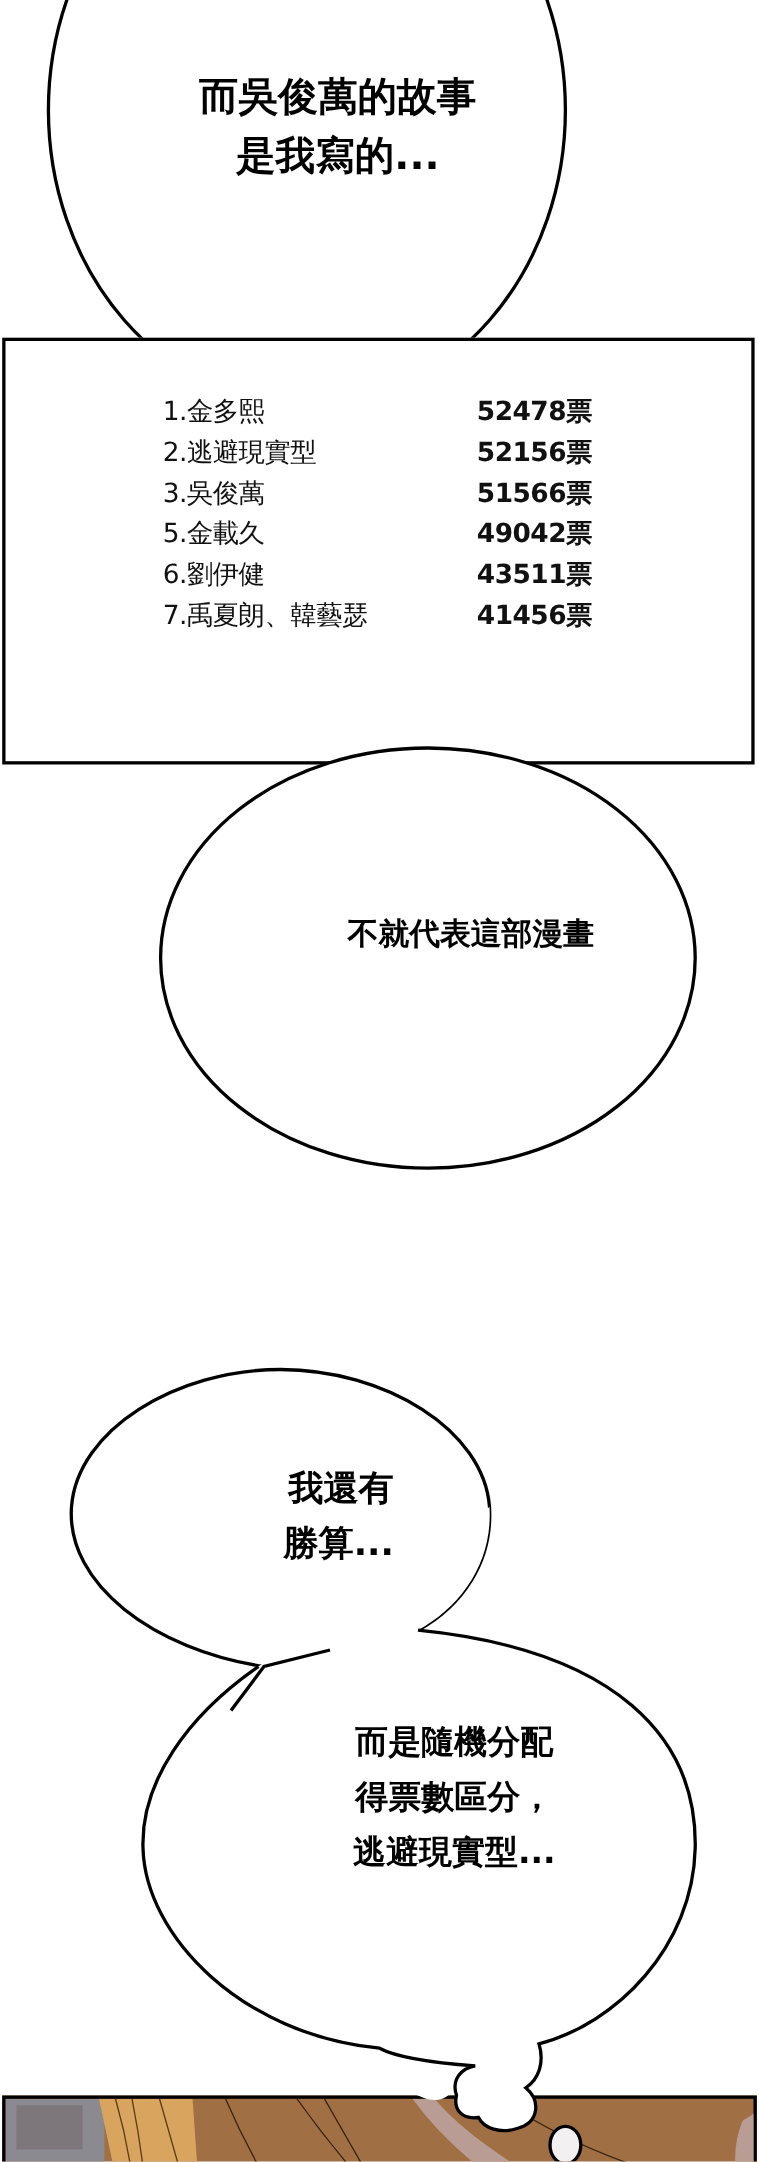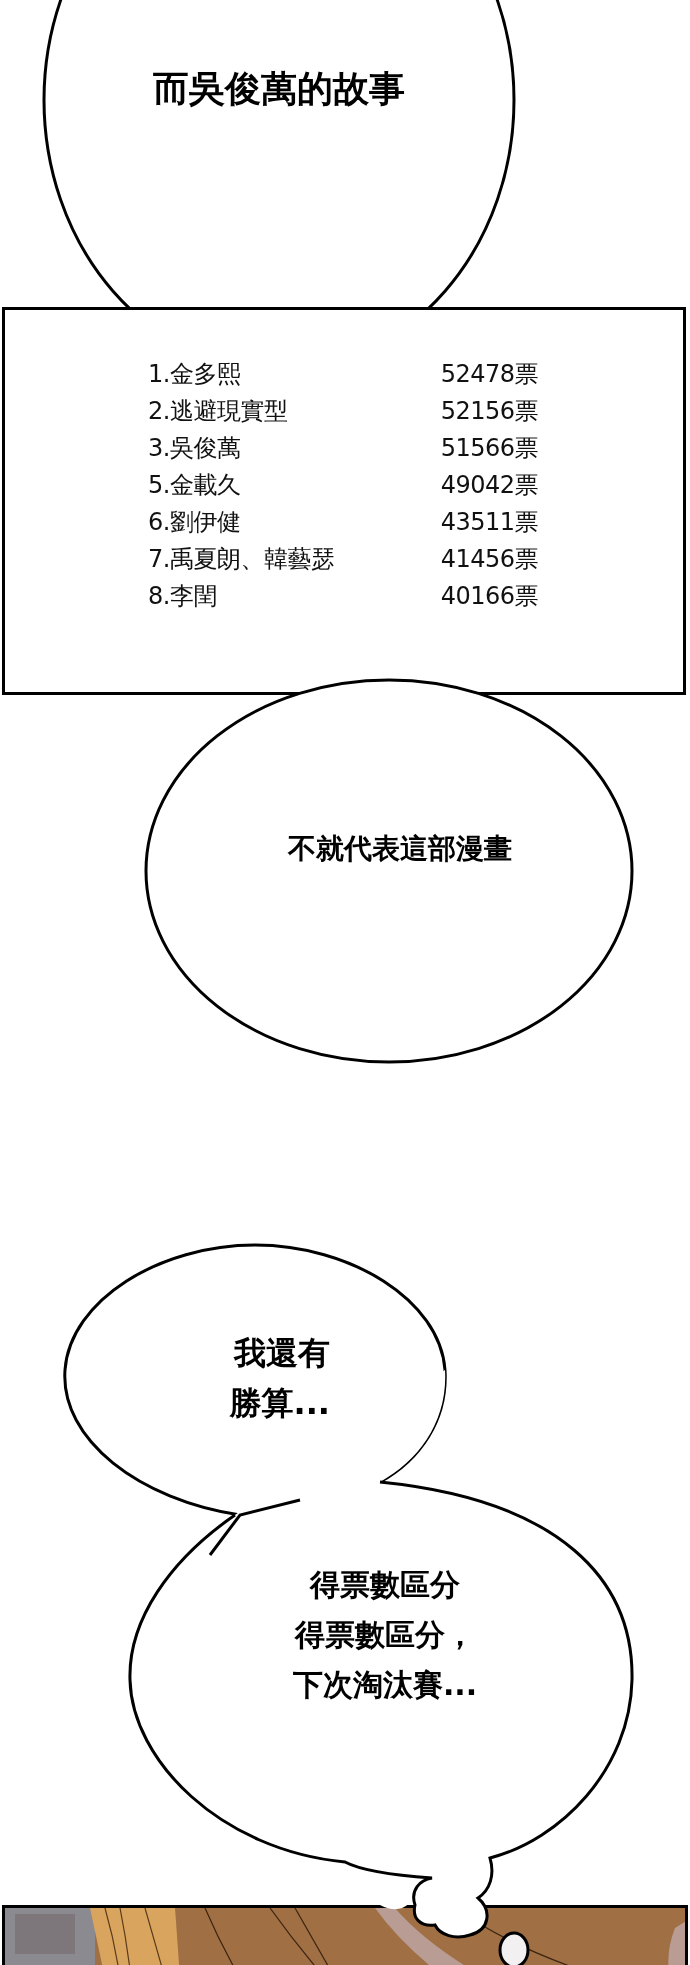--- a/index.html
+++ b/index.html
@@ -21,20 +21,21 @@
       width: 690px;
       height: 1965px;
     }
     .bubble-text {
       position: absolute;
       text-align: center;
       font-weight: bold;
       color: #000;
       line-height: 1.4;
       font-family: "DejaVu Sans", sans-serif;
+      margin-left: 28px;
     }
     .bubble-text .line {
       display: block;
       white-space: nowrap;
     }
     #bubble1-text { left: 44px; width: 470px; top: 62px; font-size: 36px; line-height: 54px; }
     #bubble2-text { left: 150px; width: 500px; top: 822px; font-size: 28px; line-height: 54px; }
     #bubble3-text { left: 150px; width: 180px; top: 1328px; font-size: 32px; line-height: 50px; text-align: right; }
     #bubble4-text { left: 160px; width: 450px; top: 1560px; font-size: 30px; line-height: 50px; }
 
@@ -58,21 +59,21 @@
       font-size: 24px;
       line-height: 37px;
       color: #111;
     }
     .rank-row {
       display: flex;
       justify-content: space-between;
       white-space: nowrap;
     }
     .rank-name { letter-spacing: -0.5px; }
-    .rank-votes { letter-spacing: -0.5px; }
+    .rank-votes { letter-spacing: -0.5px; font-weight: bold; }
 
     .bottom-panel {
       position: absolute;
       left: 2px;
       top: 1905px;
       width: 686px;
       height: 70px;
       border: 3px solid #000;
       box-sizing: border-box;
       background: #a06f44;
@@ -106,24 +107,20 @@
       <span class="rank-name"><span>5.</span><span>金載久</span></span>
       <span class="rank-votes">49042票</span>
     </div>
     <div class="rank-row">
       <span class="rank-name"><span>6.</span><span>劉伊健</span></span>
       <span class="rank-votes">43511票</span>
     </div>
     <div class="rank-row">
       <span class="rank-name"><span>7.</span><span>禹夏朗、韓藝瑟</span></span>
       <span class="rank-votes">41456票</span>
-    </div>
-    <div class="rank-row">
-      <span class="rank-name"><span>8.</span><span>李閏</span></span>
-      <span class="rank-votes">40166票</span>
     </div>
   </div>
 </div>
 
 <div class="bottom-panel">
   <svg width="686" height="70" viewBox="0 0 686 70" xmlns="http://www.w3.org/2000/svg">
     <rect x="0" y="0" width="90" height="70" fill="#8a8a90"></rect>
     <rect x="10" y="6" width="60" height="40" fill="#6f6266" opacity="0.5"></rect>
     <path d="M85 0 L170 0 L175 70 L100 70 Z" fill="#d9a55e"></path>
     <path d="M100 0 Q110 35 115 70" stroke="#5a3a1a" stroke-width="1.2" fill="none"></path>
@@ -173,28 +170,29 @@
            C 220 1850, 132 1760, 130 1680
            C 128 1620, 170 1560, 235 1515" fill="#fff" stroke="#000" stroke-width="3"></path>
 
   <path d="M 210 1555 L 240 1515 L 300 1500" fill="none" stroke="#000" stroke-width="3"></path>
 
   <ellipse cx="514" cy="1950" rx="14" ry="17" fill="#f2f0f0" stroke="#000" stroke-width="3"></ellipse>
 </svg>
 
 <div id="bubble1-text" class="bubble-text">
   <span class="line">而吳俊萬的故事</span>
+  <span class="line">是我寫的...</span>
 </div>
 
 <div id="bubble2-text" class="bubble-text">
   <span class="line">不就代表這部漫畫</span>
 </div>
 
 <div id="bubble3-text" class="bubble-text">
   <span class="line">我還有</span>
   <span class="line">勝算...</span>
 </div>
 
 <div id="bubble4-text" class="bubble-text">
-  <span class="line">得票數區分</span>
+  <span class="line">而是隨機分配</span>
   <span class="line">得票數區分，</span>
-  <span class="line">下次淘汰賽...</span>
+  <span class="line">逃避現實型...</span>
 </div>
 
 </body></html>

